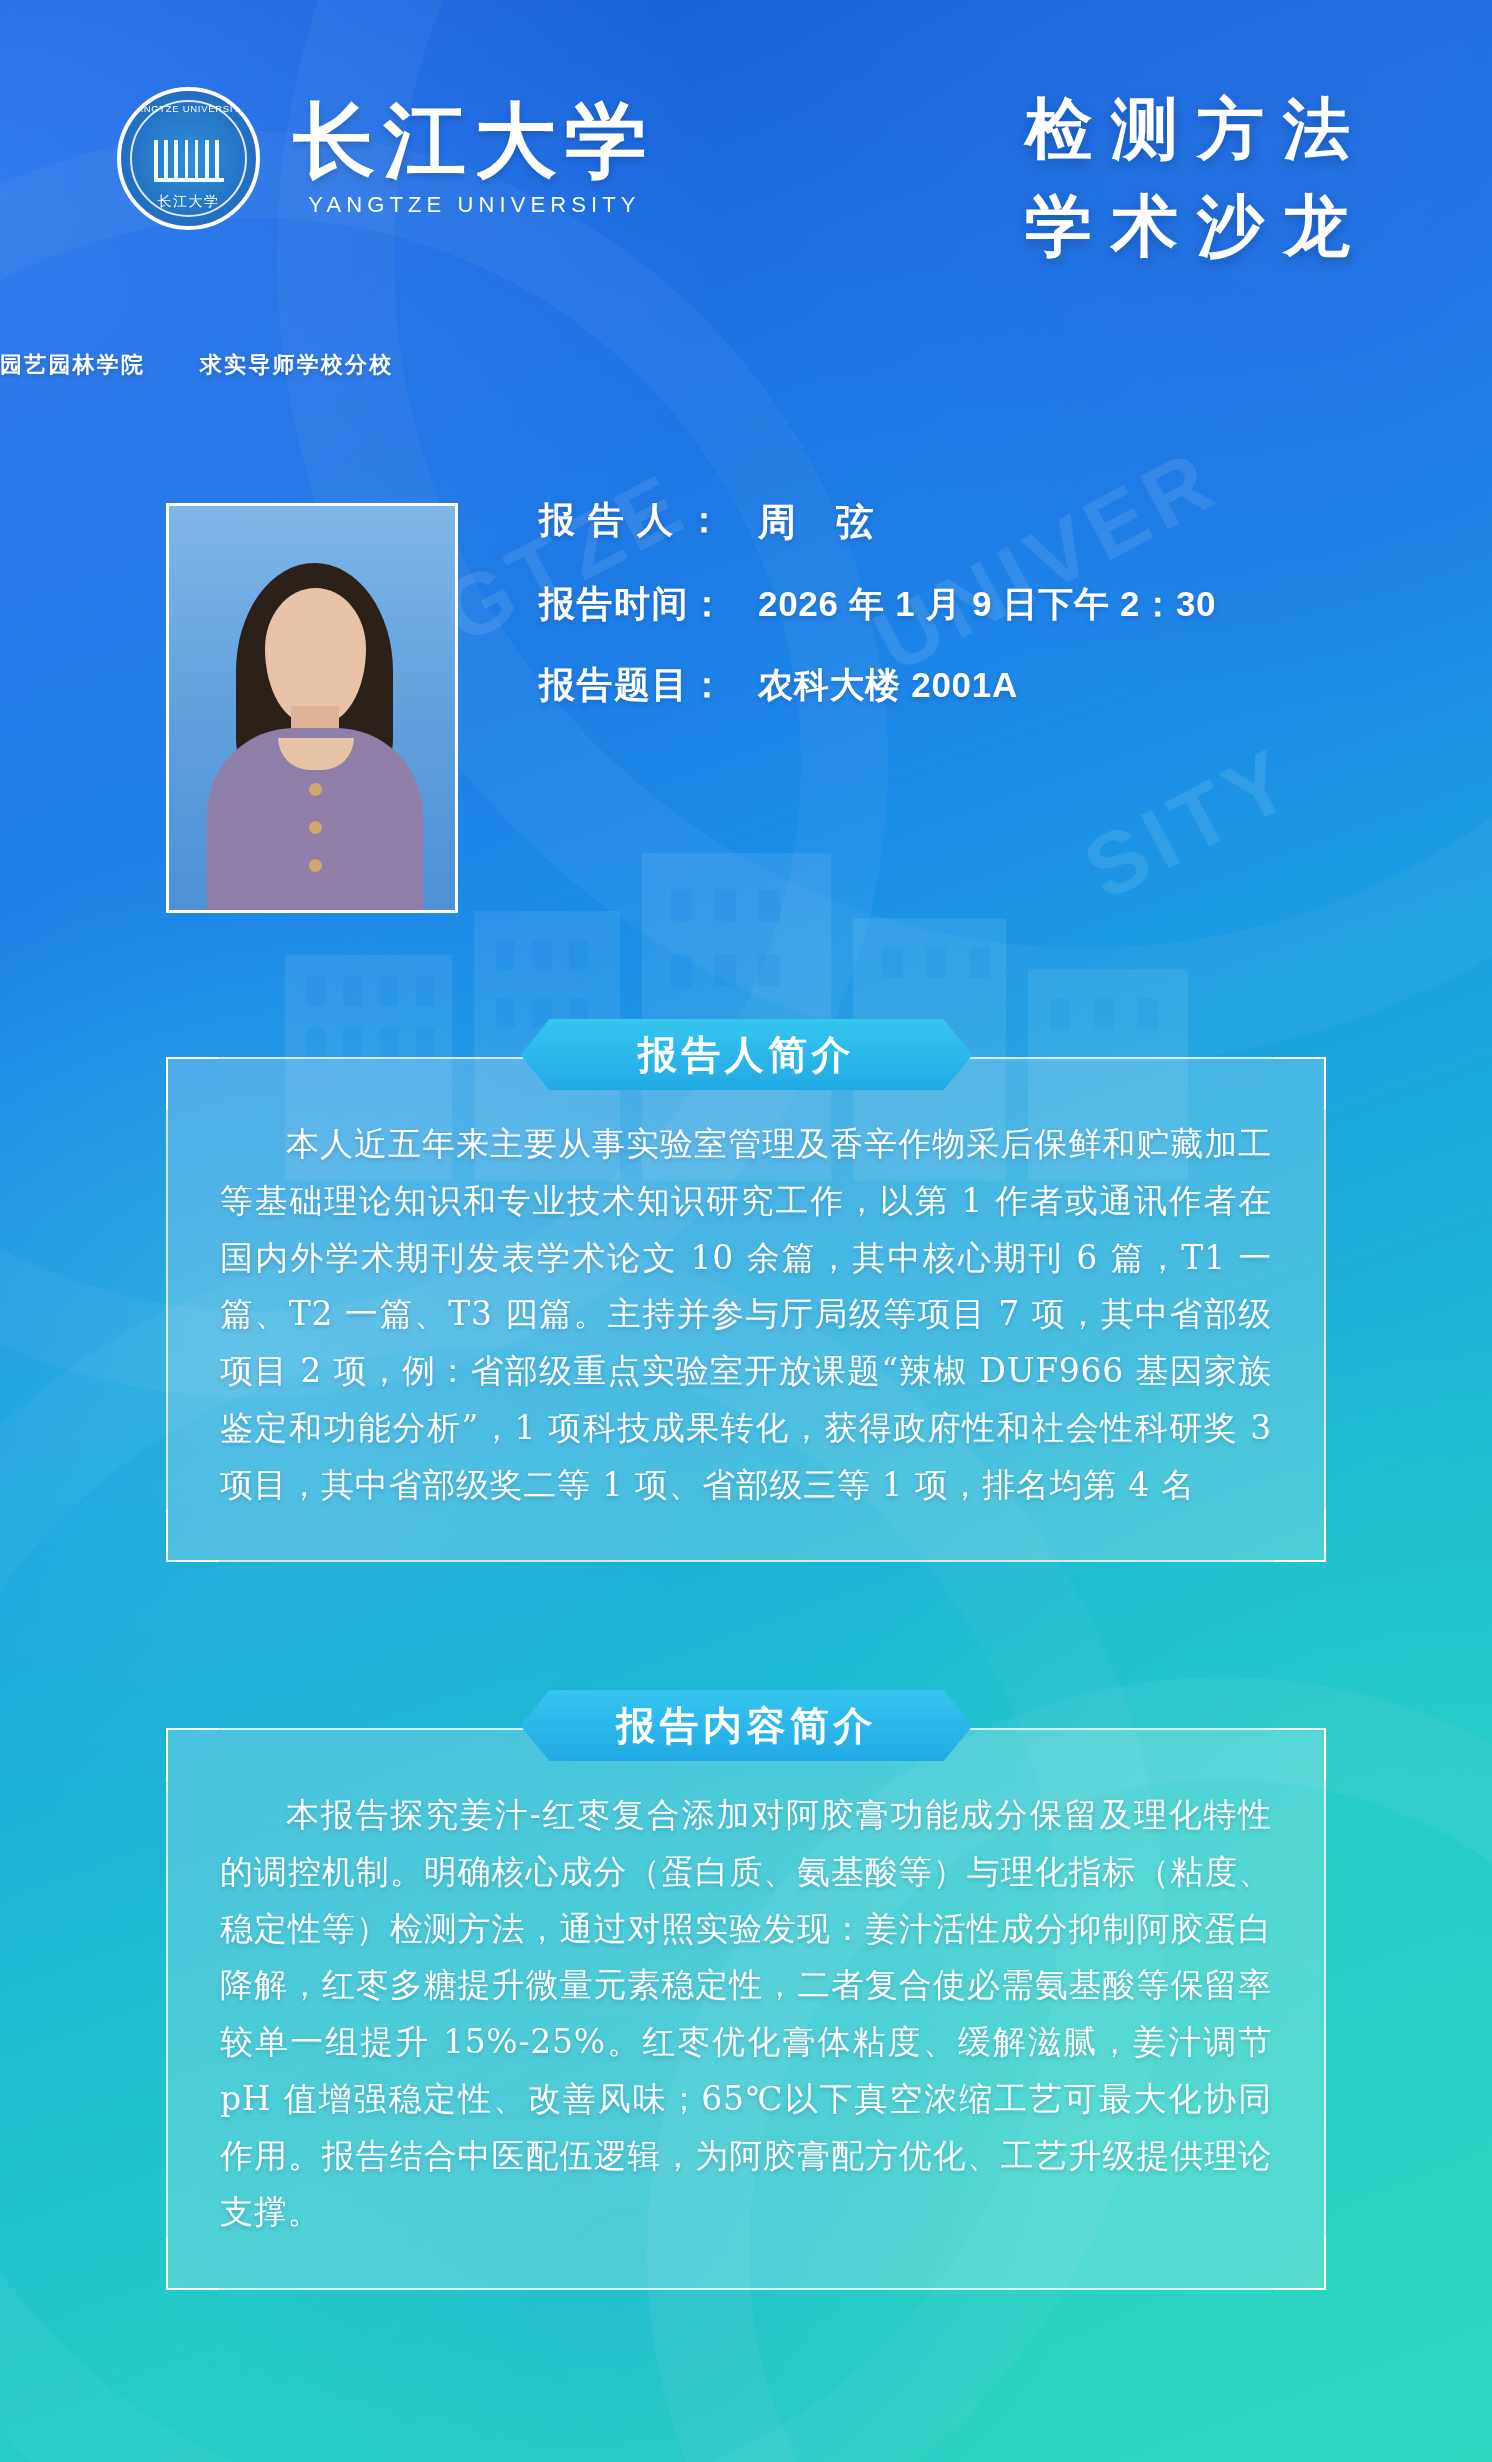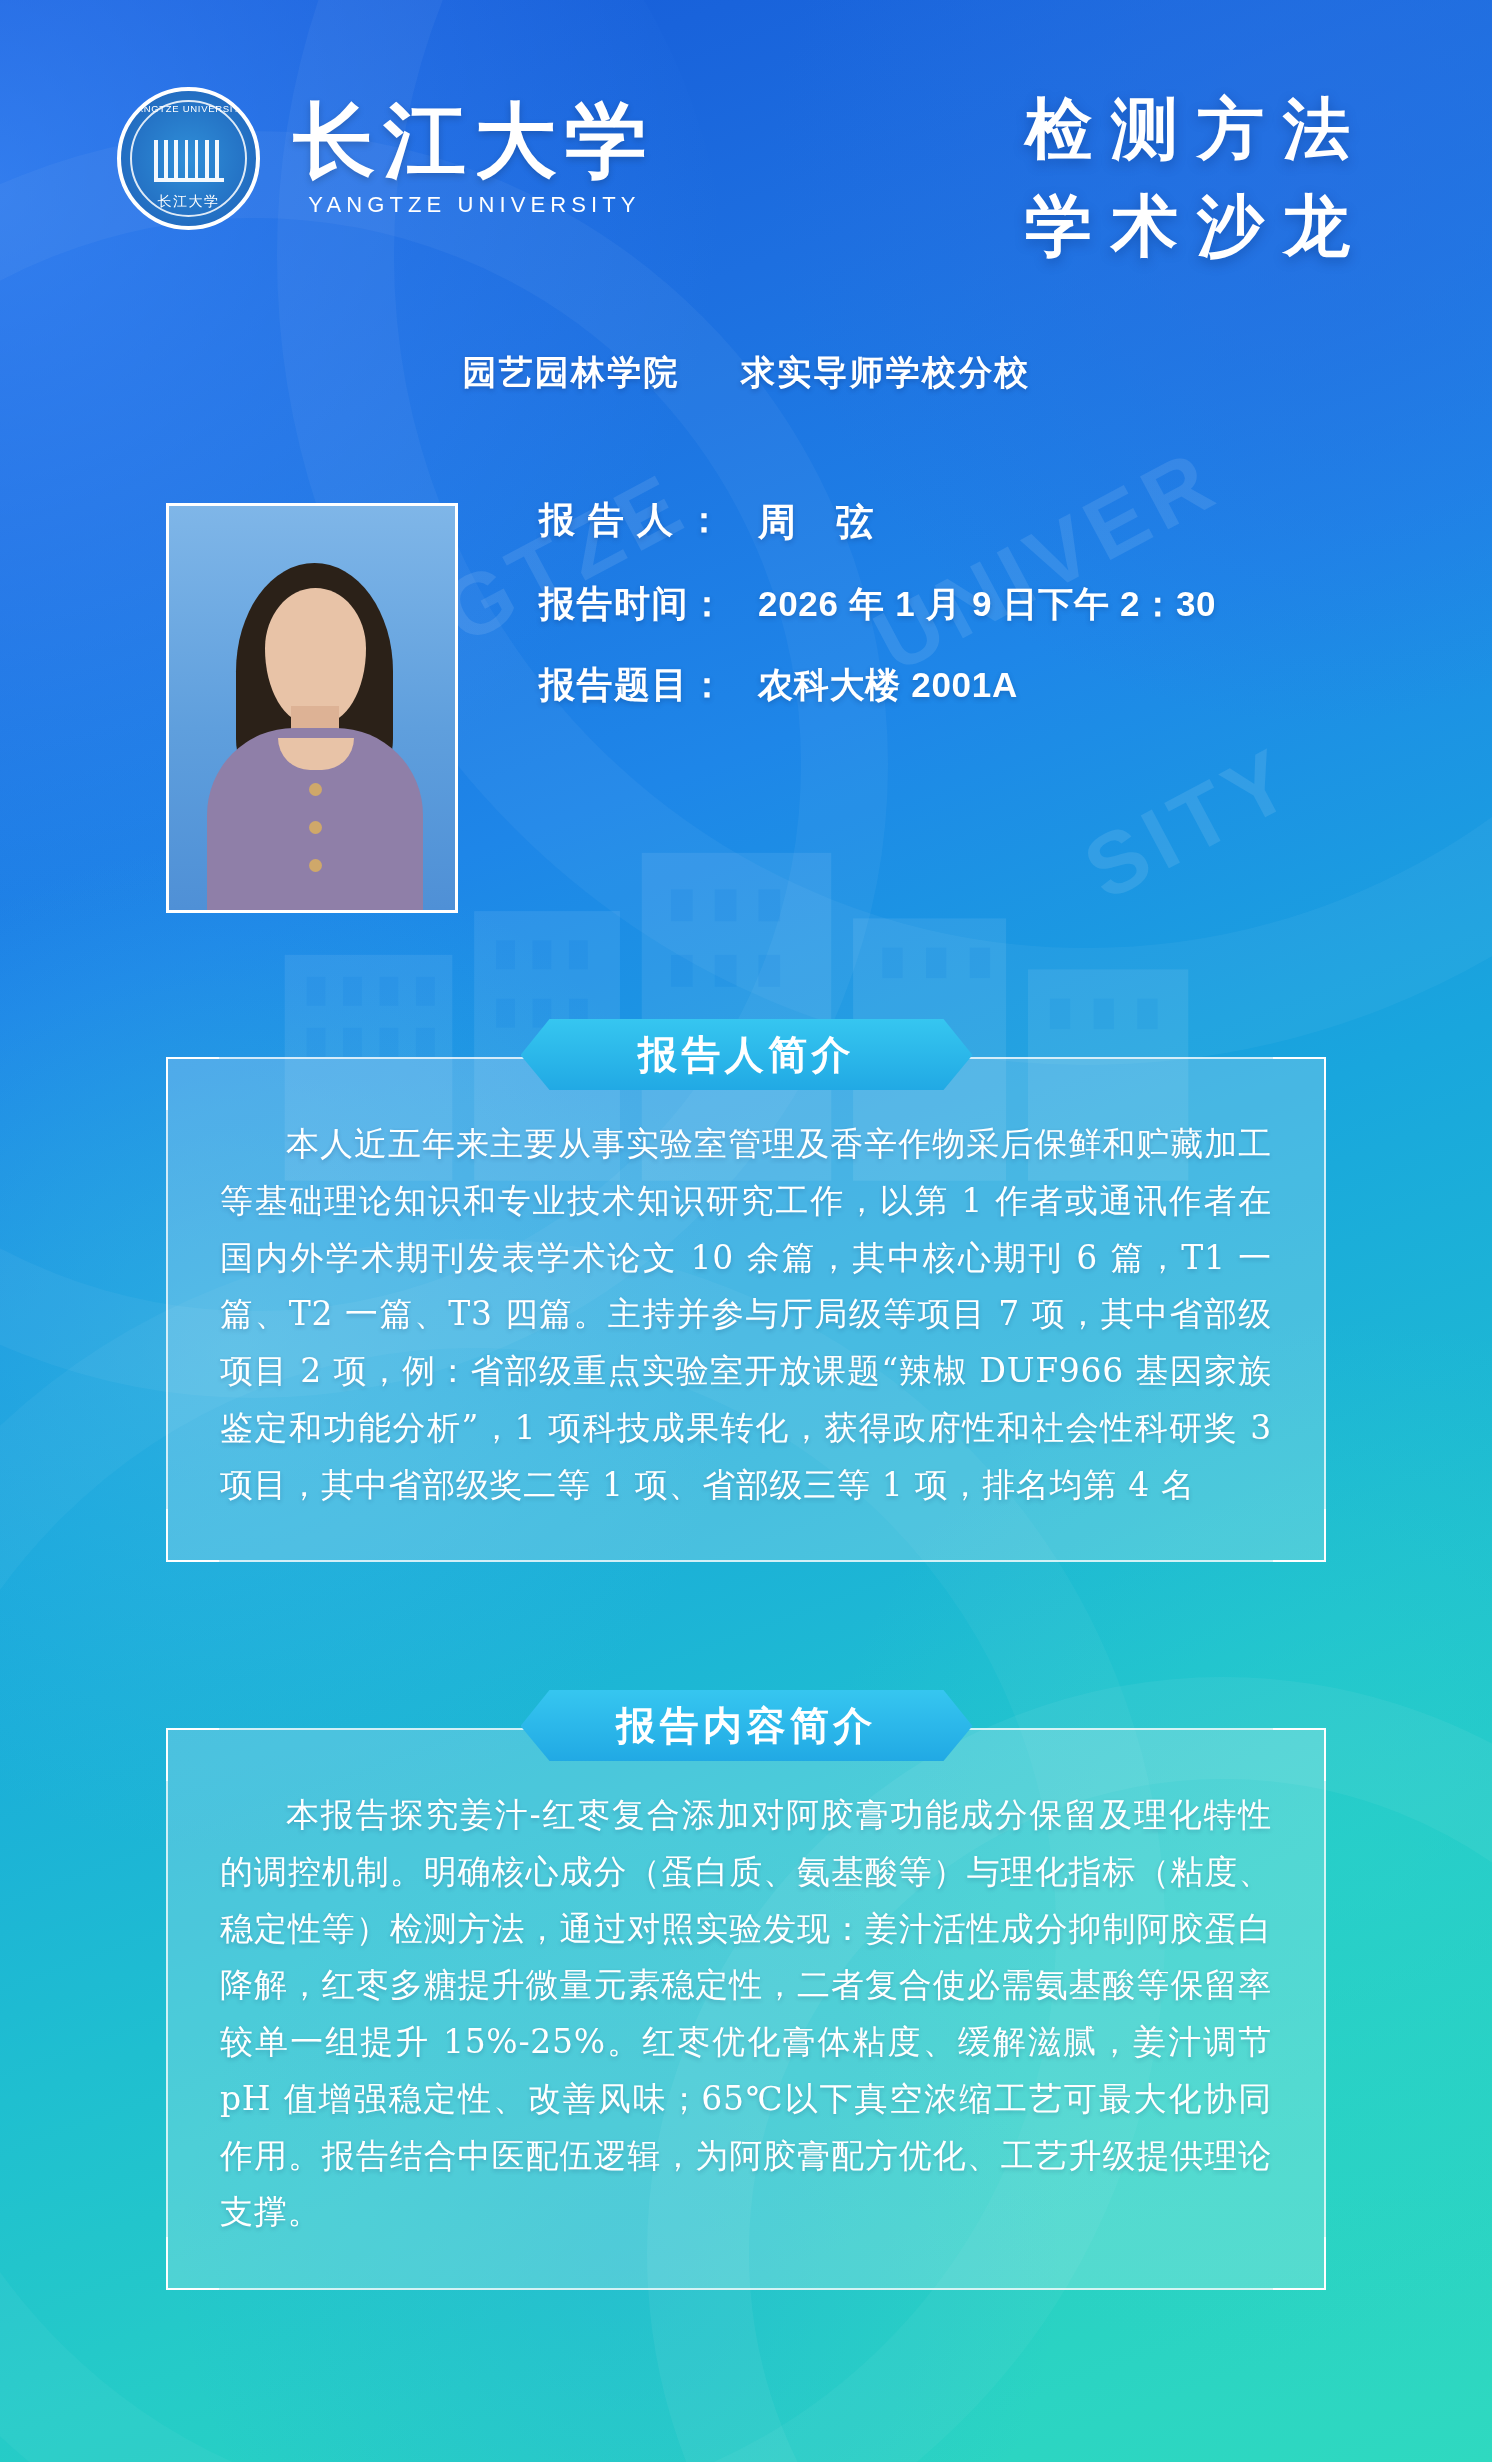--- a/index.html
+++ b/index.html
@@ -169,23 +169,22 @@
     letter-spacing: 19px;
     line-height: 1.45;
     white-space: nowrap;
   }
 
   
   .subtitle {
     position: absolute;
     top: 350px;
     left: 0; right: 0;
-    text-align: center;
-    color: #ffffff;
-    font-size: 34px;
+    color: #ffffff;
+    font-size: 22px;
     font-weight: bold;
     letter-spacing: 2.2px;
     text-shadow: 0 2.2px 5.8px rgba(0,30,90,.28);
   }
   .subtitle .gap { display: inline-block; width: 38px; }
 
   
   .portrait {
     position: absolute;
     left: 166px;

